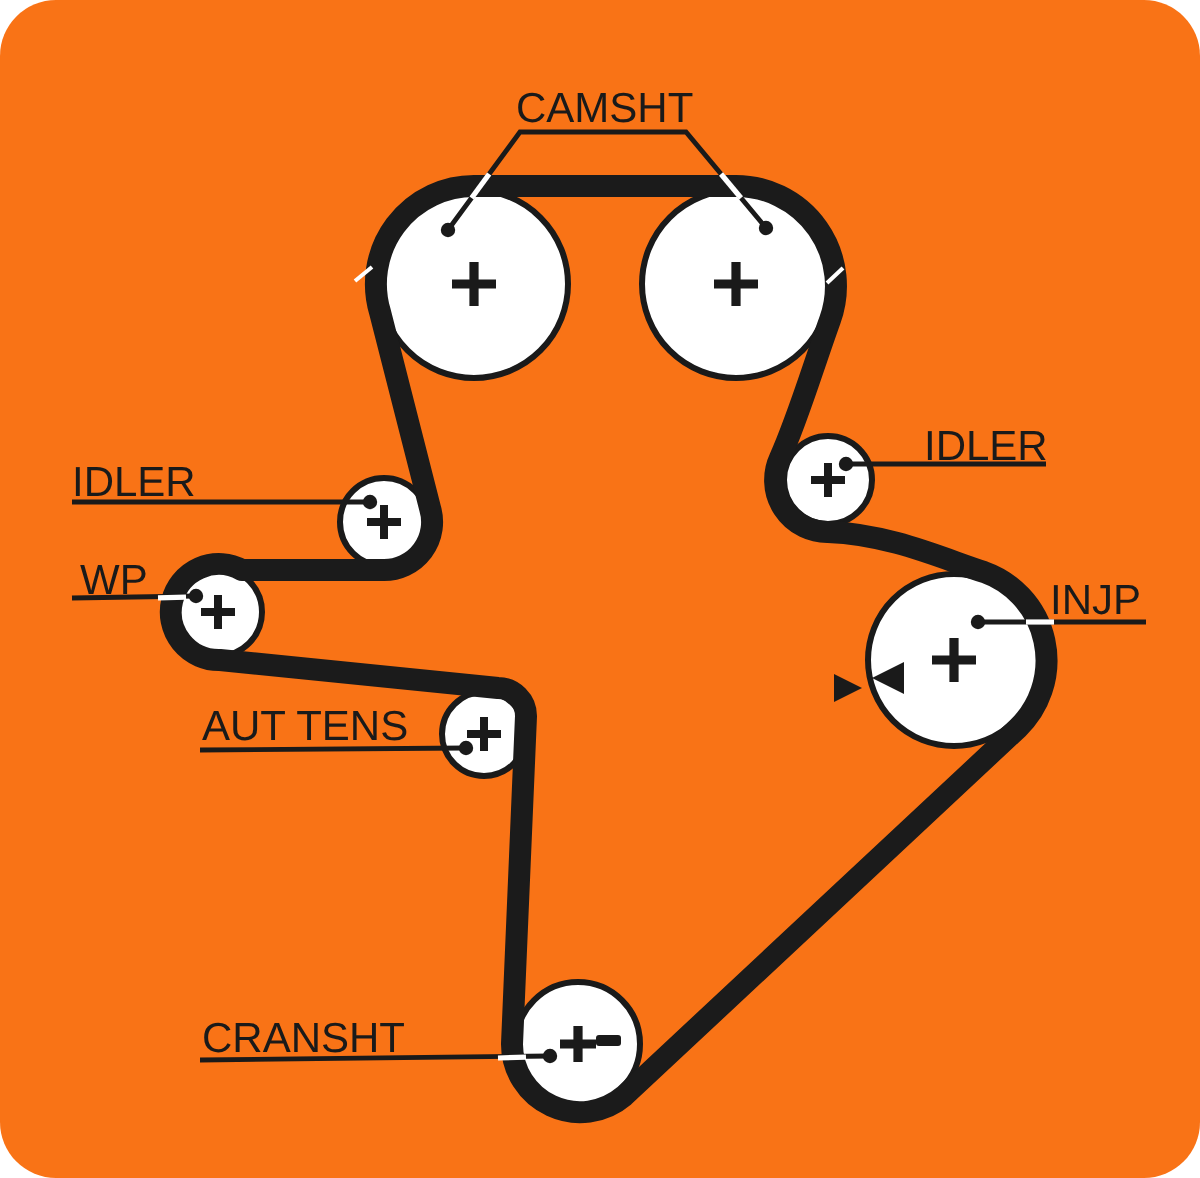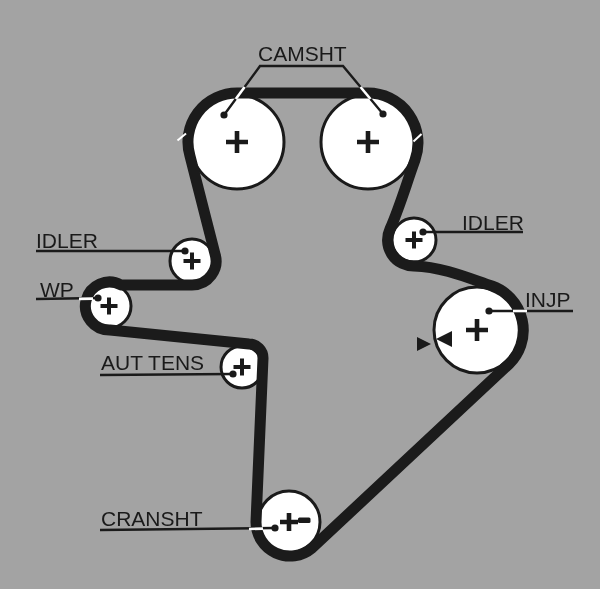--- a/index.html
+++ b/index.html
@@ -1,16 +1,16 @@
 <!DOCTYPE html>
 <html><head>
 <meta charset="utf-8">
 <style>
   html,body{margin:0;padding:0;background:#ffffff;}
-  .stage{position:relative;width:600px;height:589px;background:#a3a3a3;overflow:hidden;}
+  .stage{position:relative;width:600px;height:589px;background:#f97316;overflow:hidden;border-radius:28px;}
   svg{display:block;}
   text{font-family:"Liberation Sans", sans-serif;font-size:21px;fill:#1a1a1a;}
 </style>
 </head>
 <body>
 
 <div class="stage">
 <svg width="600" height="589" viewBox="0 0 600 589">
 
   <g id="pulleys">

